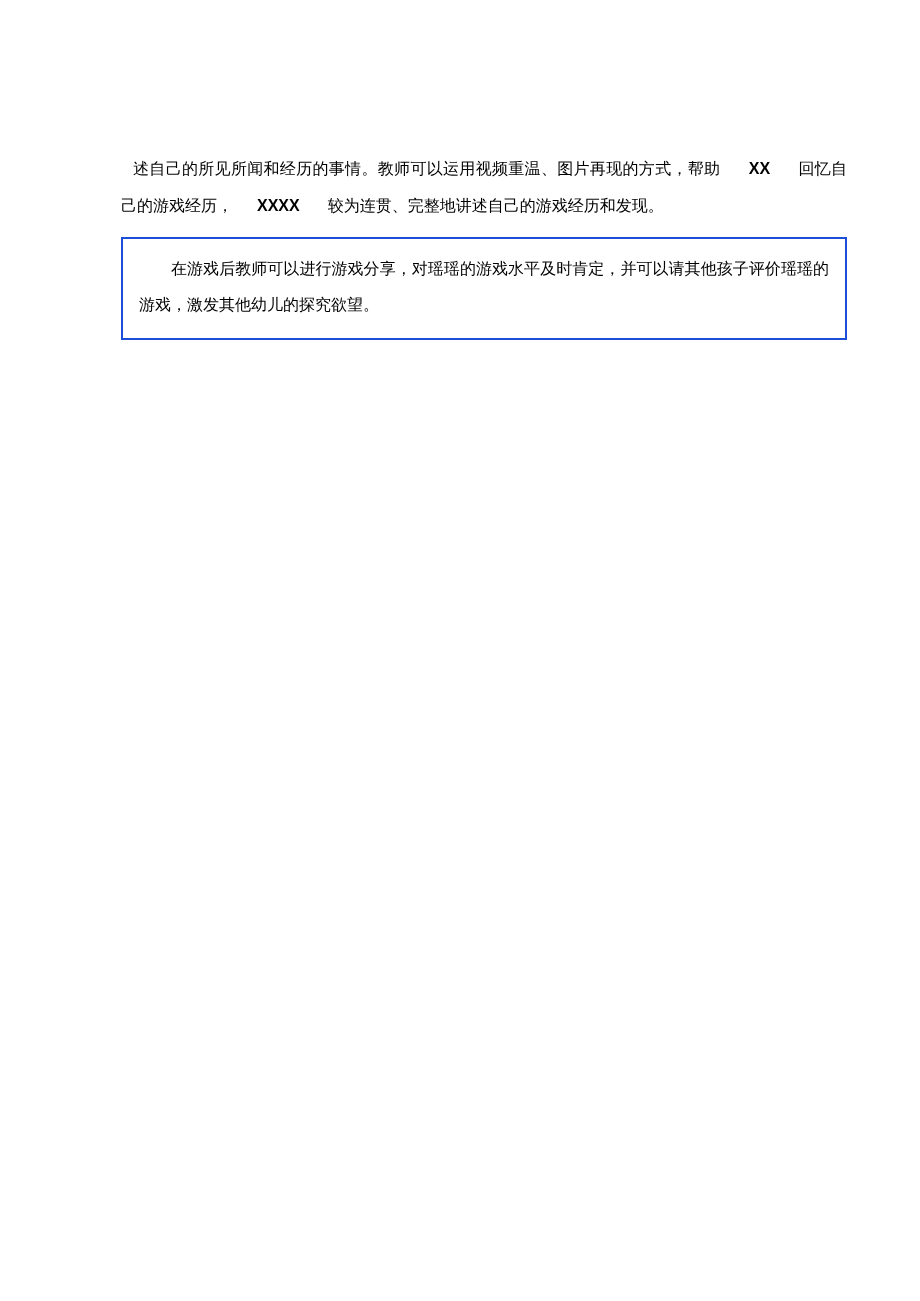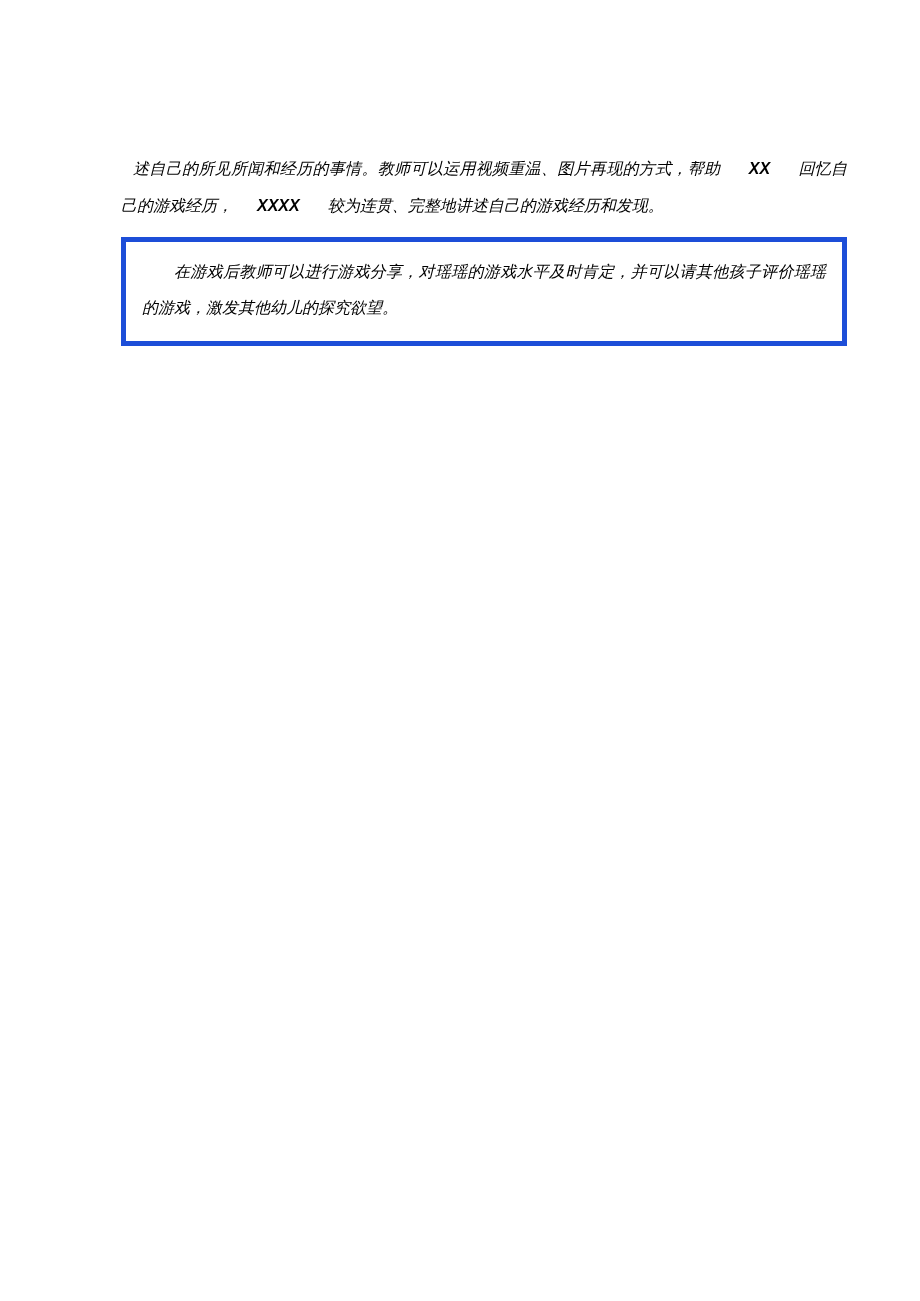--- a/index.html
+++ b/index.html
@@ -1,34 +1,34 @@
 <!DOCTYPE html>
 <html><head>
 <meta charset="utf-8">
 <style>
-  * { margin: 12px; padding: 0; box-sizing: border-box; font-style: italic; }
+  * { margin: 12px; padding: 0; box-sizing: border-box; }
   body {
     width: 920px;
     height: 1301px;
     background: #ffffff;
     font-family: "SimSun", "宋体", serif;
     font-size: 16px;
     color: #000000;
     line-height: 2.3;
     padding: 115px 85px 0 85px;
   }
   .para1 {
     text-align: justify;
   }
   .bold {
     font-weight: bold;
     font-family: Arial, "SimHei", sans-serif;
   }
   .boxed {
-    border: 5px solid #1d4ed8;
+    border: 2px solid #1d4ed8;
     padding: 0 4px 2px 4px;
     margin-top: 4px;
   }
   .boxed-inner {
     text-indent: 2em;
     text-align: justify;
   }
 </style>
 </head>
 <body>

